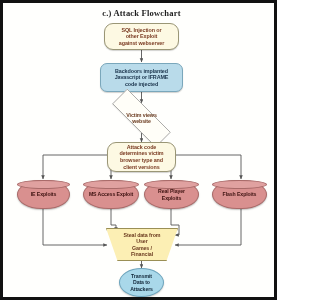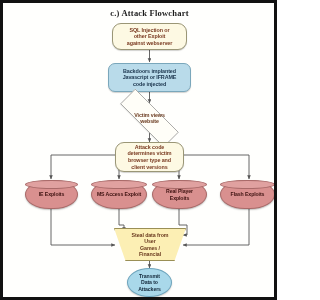--- a/index.html
+++ b/index.html
@@ -9,21 +9,21 @@
     color:#1a1a1a;
   }
   #frame{
     position:relative;
     width:277px;height:300px;
     box-sizing:border-box;
     border:3px solid #111111;
     background:#fffffd;
     overflow:hidden;
   }
-  #canvas{position:absolute;inset:0;margin-left:8px;}
+  #canvas{position:absolute;inset:0;}
   svg#wires{position:absolute;left:0;top:0;width:277px;height:300px;}
 
   .title{
     position:absolute;left:0;top:5px;width:277px;
     text-align:center;
     font-family:"Liberation Serif", serif;
     font-weight:bold;font-size:8.5px;
     letter-spacing:.2px;color:#1b1b1b;
   }
 

